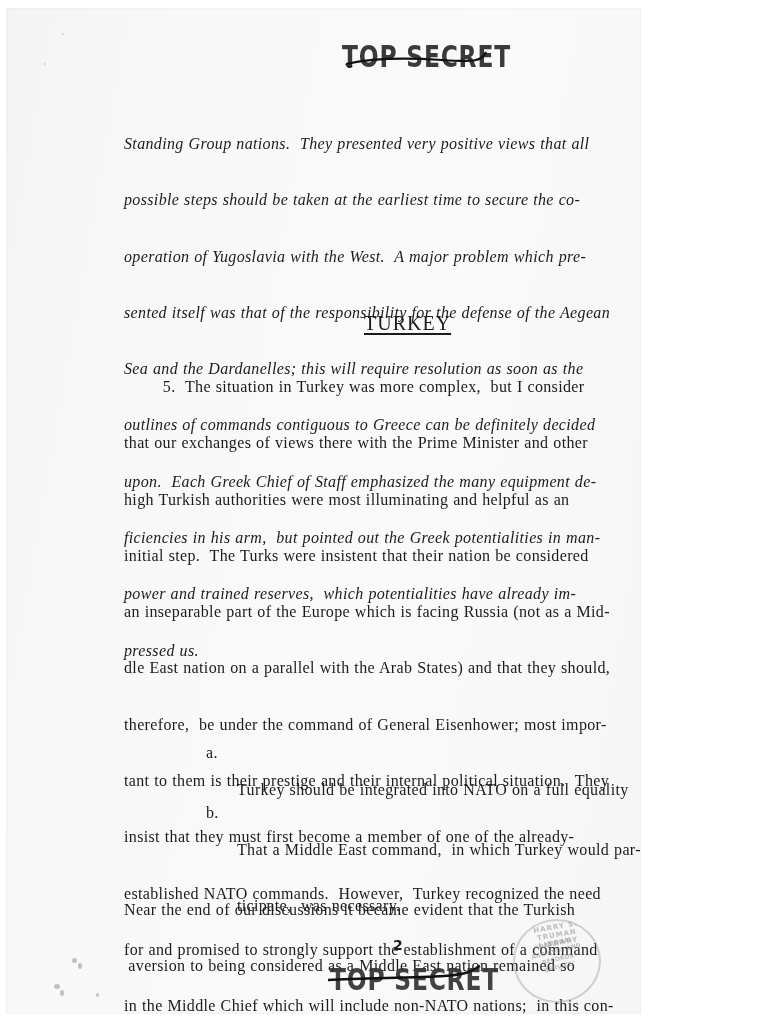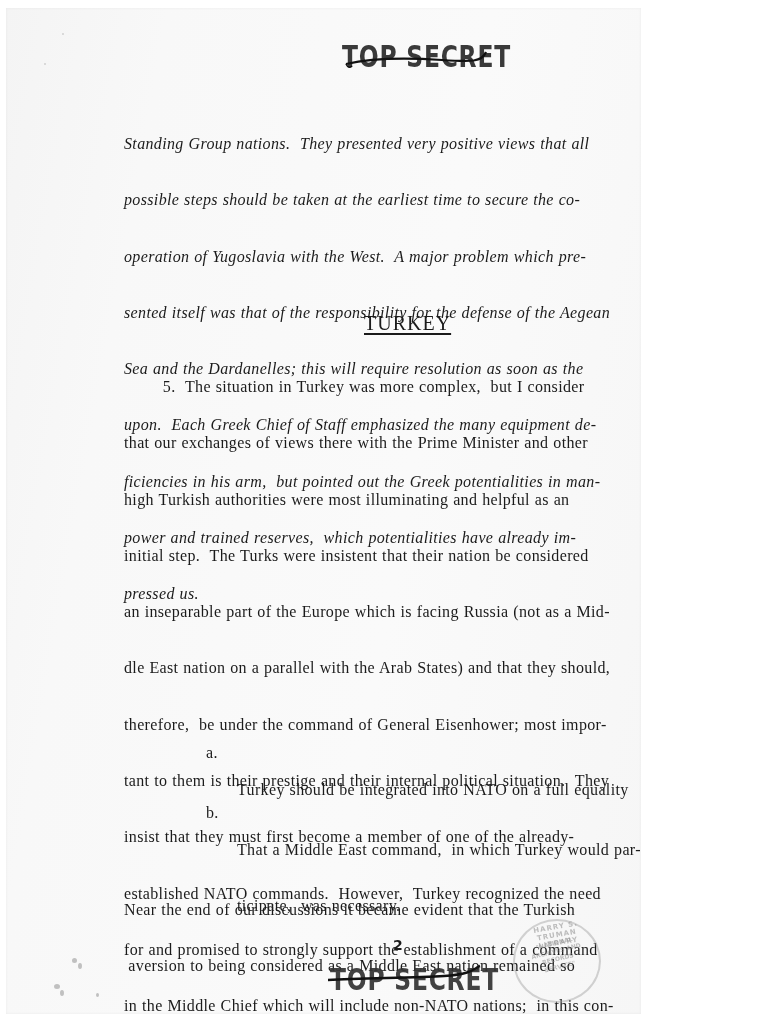--- a/index.html
+++ b/index.html
@@ -151,20 +151,21 @@
     <path d="M4 26 C 30 20, 70 20, 100 22 S 140 24, 144 14" stroke="#111" stroke-width="2.2" fill="none"></path>
     <path d="M4 26 C 6 30, 8 30, 10 28" stroke="#111" stroke-width="1.6" fill="none"></path>
   </svg>
 
   <div class="text" style="top:90px;font-style:italic;">
     <span class="line">Standing Group nations.  They presented very positive views that all</span>
     <span class="line">possible steps should be taken at the earliest time to secure the co-</span>
     <span class="line">operation of Yugoslavia with the West.  A major problem which pre-</span>
     <span class="line">sented itself was that of the responsibility for the defense of the Aegean</span>
     <span class="line">Sea and the Dardanelles; this will require resolution as soon as the</span>
+    <span class="line">outlines of commands contiguous to Greece can be definitely decided</span>
     <span class="line">upon.  Each Greek Chief of Staff emphasized the many equipment de-</span>
     <span class="line">ficiencies in his arm,  but pointed out the Greek potentialities in man-</span>
     <span class="line">power and trained reserves,  which potentialities have already im-</span>
     <span class="line">pressed us.</span>
   </div>
 
   <div class="heading">TURKEY</div>
 
   <div class="text" style="top:333px;">
     <span class="line">        5.  The situation in Turkey was more complex,  but I consider</span>

